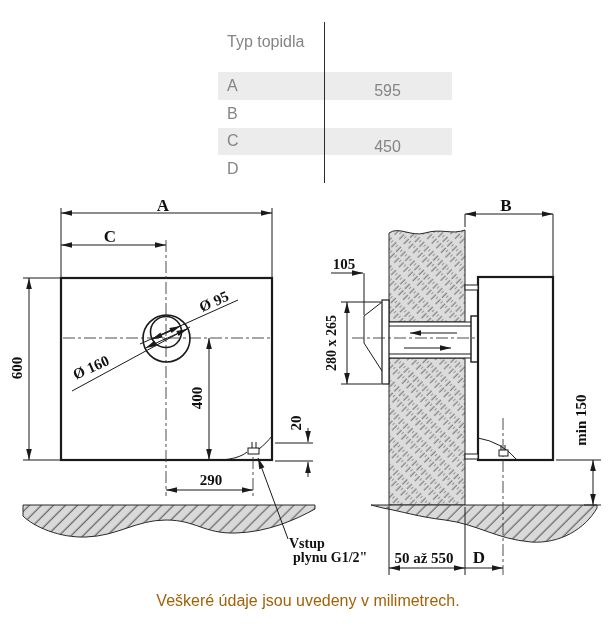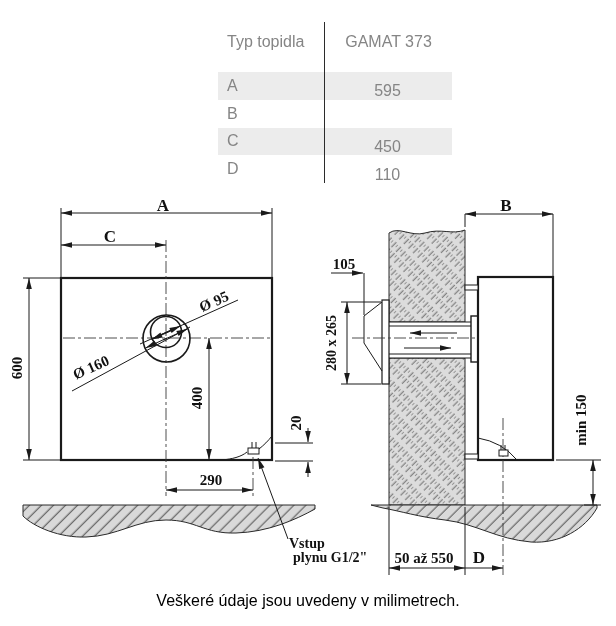--- a/index.html
+++ b/index.html
@@ -24,46 +24,44 @@
   .thick{stroke:#1a1a1a;stroke-width:2.2;fill:#fff;}
   .med{stroke:#1a1a1a;stroke-width:1.6;fill:none;}
   .white{fill:#ffffff;stroke:none;}
   .cl{stroke:#3a3a3a;stroke-width:0.9;fill:none;stroke-dasharray:12 3 3 3;}
   .dim{stroke:#1a1a1a;stroke-width:1;fill:none;}
   .lbl{font-family:"Liberation Serif",serif;font-weight:bold;fill:#111;}
   .s17{font-size:17px;} .s15{font-size:15px;} .s14{font-size:14px;}
 
   
   .caption{position:absolute;left:0;top:592px;width:616px;text-align:center;
-           color:#000000;font-size:16px;}
+           color:#a16207;font-size:16px;}
 </style>
 </head>
 <body>
 
 <div class="page">
 
   <div class="spec-table">
     <div class="t-header">
       <span class="t-h1">Typ topidla</span>
-      <span class="t-h2">GAMAT 373</span>
     </div>
     <div class="t-row shaded">
       <span class="t-label">A</span>
       <span class="t-value">595</span>
     </div>
     <div class="t-row">
       <span class="t-label">B</span>
     </div>
     <div class="t-row shaded">
       <span class="t-label">C</span>
       <span class="t-value">450</span>
     </div>
     <div class="t-row">
       <span class="t-label">D</span>
-      <span class="t-value">110</span>
     </div>
     <div class="t-divider"></div>
   </div>
 
   <svg class="drawing" width="616" height="626" viewBox="0 0 616 626">
     <defs>
       <marker id="arr" markerWidth="13" markerHeight="9" refX="11.5" refY="4" orient="auto-start-reverse" markerUnits="userSpaceOnUse">
         <path d="M0.5,1.2 L11.5,4 L0.5,6.8 Z" fill="#1a1a1a"></path>
       </marker>
       <pattern id="hatchFloor" width="8.5" height="8.5" patternUnits="userSpaceOnUse" patternTransform="rotate(45)">

